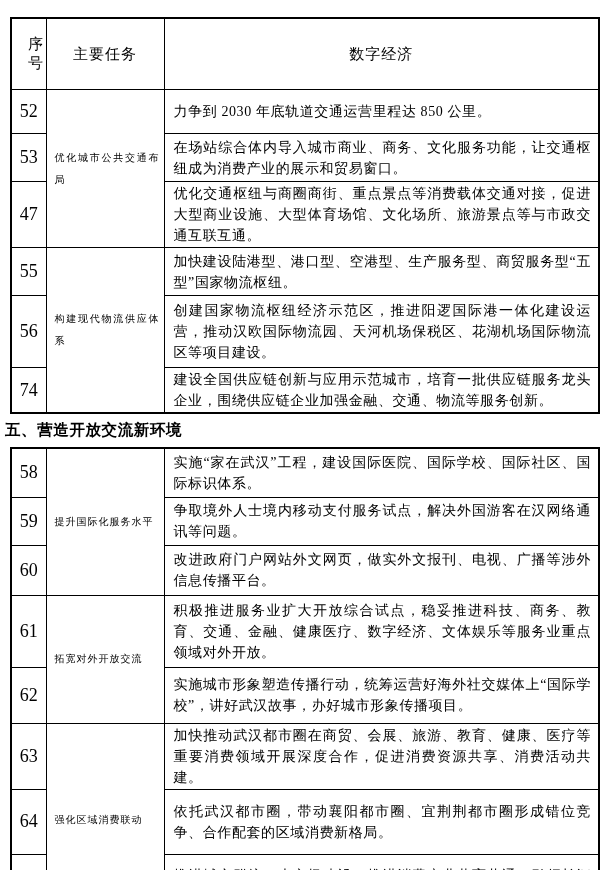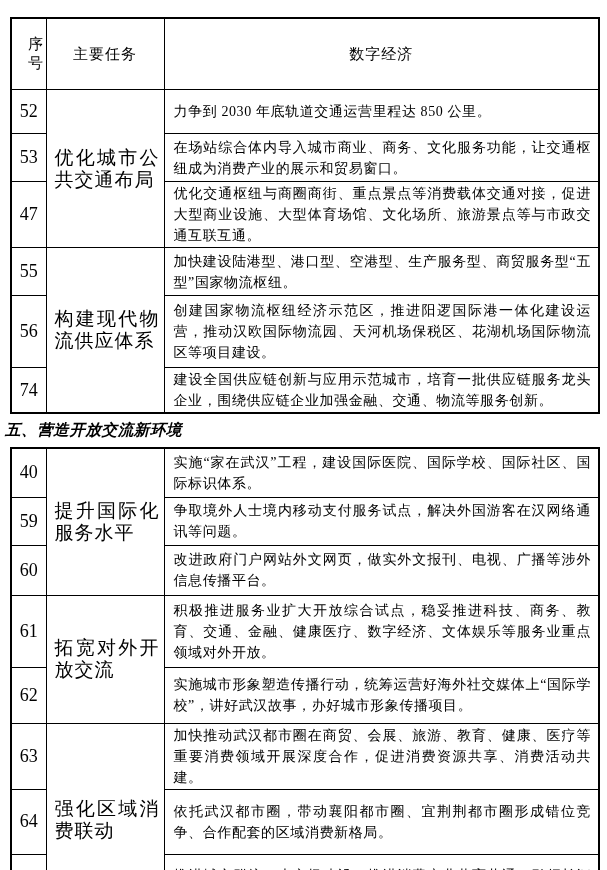--- a/index.html
+++ b/index.html
@@ -36,21 +36,21 @@
     text-align: center;
     letter-spacing: 1px;
     padding: 16px;
   }
   td.no-cell {
     text-align: center;
     font-size: 18px;
     padding: 0;
   }
   td.task-cell {
-    font-size: 19px;
+    font-size: 10px;
     line-height: 22px;
     letter-spacing: 1px;
     text-align: justify;
     padding: 1px 4px 1px 8px;
   }
   td.content-cell {
     font-size: 14px;
     line-height: 21px;
     letter-spacing: 0.6px;
     text-align: justify;
@@ -58,21 +58,20 @@
   }
   .section-title {
     height: 33px;
     display: flex;
     align-items: center;
     margin-left: -5px;
     font-family: "Liberation Sans", "DejaVu Sans", sans-serif;
     font-weight: bold;
     font-size: 15.5px;
     letter-spacing: 0.6px;
-    font-style: italic;
   }
 </style>
 </head>
 <body>
 
 <div class="doc">
 
   <table class="grid">
     <colgroup>
       <col style="width:35px">
@@ -117,21 +116,21 @@
   <div class="section-title">五、营造开放交流新环境</div>
 
   <table class="grid">
     <colgroup>
       <col style="width:35px">
       <col style="width:118px">
       <col style="width:435px">
     </colgroup>
     <tbody>
         <tr style="height:49px">
-      <td class="no-cell">40</td>
+      <td class="no-cell">58</td>
       <td class="task-cell" rowspan="3">提升国际化服务水平</td>
       <td class="content-cell">实施“家在武汉”工程，建设国际医院、国际学校、国际社区、国际标识体系。</td>
     </tr>
     <tr style="height:48px">
       <td class="no-cell">59</td>
       <td class="content-cell">争取境外人士境内移动支付服务试点，解决外国游客在汉网络通讯等问题。</td>
     </tr>
     <tr style="height:50px">
       <td class="no-cell">60</td>
       <td class="content-cell">改进政府门户网站外文网页，做实外文报刊、电视、广播等涉外信息传播平台。</td>

